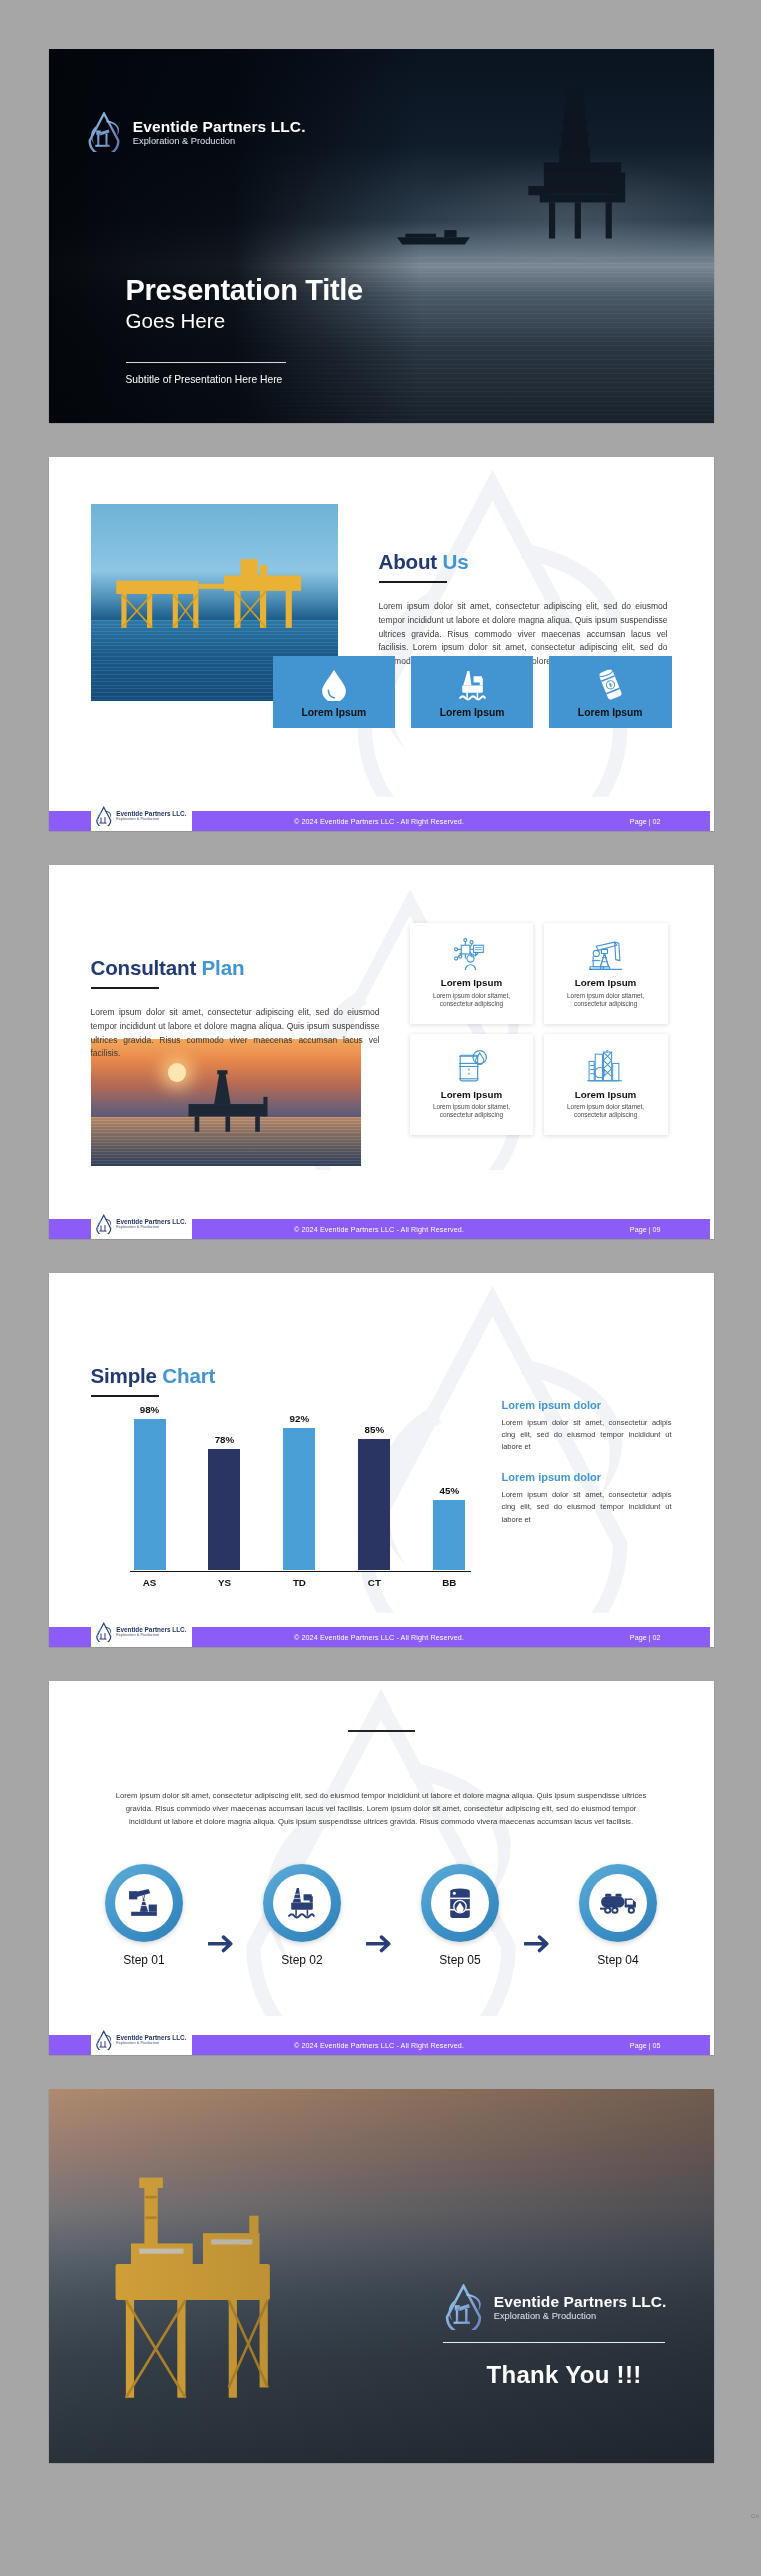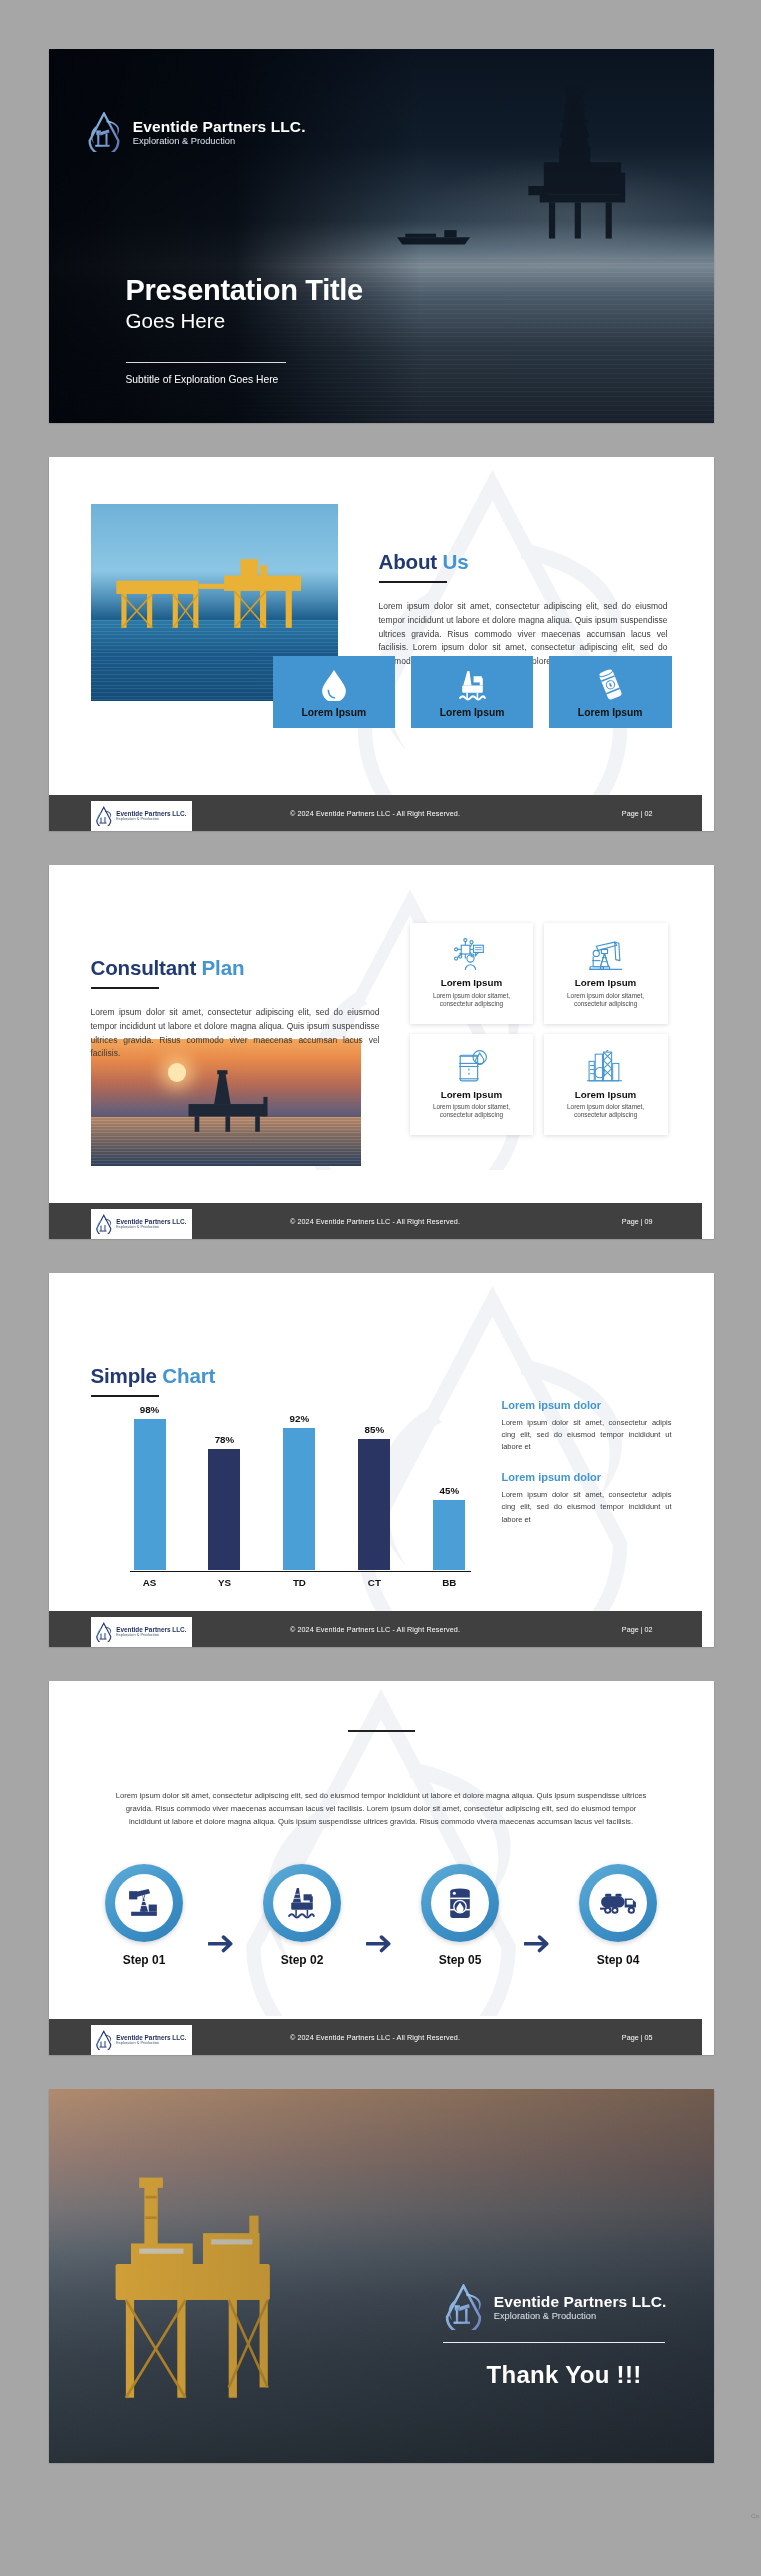--- a/index.html
+++ b/index.html
@@ -75,22 +75,22 @@
   }
   .sec-head .h .accent { color: #4295d1; }
   .sec-head .rule { width: 68px; height: 1.5px; background: #1b1b1b; margin-top: 7.2px; }
 
   .body-copy {
     font-size: 8.5px; line-height: 1.62; color: #3a3a3a; text-align: justify;
   }
 
   
   .footer {
-    position: absolute; left: 0; right: 12px; bottom: 0; height: 36px;
-    background: #404040; display: flex; align-items: center;
+    position: absolute; left: 0; right: 4px; bottom: 0; height: 20px;
+    background: #8b5cf6; display: flex; align-items: center;
   }
   .footer-logo-plate {
     position: absolute; left: 42px; bottom: 0; width: 101px; height: 30px;
     background: #ffffff; display: flex; align-items: center; gap: 4.1px; padding-left: 4.1px;
   }
   .footer-brand-name { font-size: 6.4px; font-weight: bold; color: #1f2d5a; line-height: 1.05; }
   .footer-brand-sub { font-size: 3.9px; color: #4a5b7e; line-height: 1.05; }
   .footer-copy {
     position: absolute; left: 0; right: 0; text-align: center; color: #ffffff;
     font-size: 7.2px; letter-spacing: 0.1px;
@@ -180,21 +180,21 @@
   .step-circle {
     width: 78px; height: 78px; border-radius: 50%;
     background: linear-gradient(145deg, #5fadd8 0%, #3f93c9 55%, #2f7fb5 100%);
     display: flex; align-items: center; justify-content: center;
     box-shadow: 0 1.5px 5.2px rgba(0,0,0,0.18);
   }
   .step-inner {
     width: 58px; height: 58px; border-radius: 50%; background: #ffffff;
     display: flex; align-items: center; justify-content: center;
   }
-  .step-label { margin-top: 11.3px; font-size: 12px; font-weight: bold; color: #111; }
+  .step-label { margin-top: 11.3px; font-size: 12px; font-weight: normal; color: #111; }
   .step-arrow { align-self: center; margin-top: 30px; color: #2b3f77; }
 
   
   .slide-thanks {
     background: linear-gradient(180deg, #b99274 0%, #9c8278 18%, #7e7a7c 32%, #5f6872 44%, #4a5560 56%, #3a444e 72%, #2b343c 100%);
     position: relative;
   }
   .thanks-rig { position: absolute; left: 46px; top: 77px; width: 216px; height: 268px; }
   .thanks-veil { position: absolute; inset: 0; background: linear-gradient(90deg, rgba(0,0,0,0.05) 0%, rgba(10,14,20,0.22) 45%, rgba(12,16,24,0.42) 100%); }
   .thanks-brand { position: absolute; right: 47px; top: 195px; display: flex; align-items: center; gap: 9.3px; z-index: 4; }
@@ -269,21 +269,21 @@
       <div>
         <div class="brand-text-main">Eventide Partners LLC.</div>
         <div class="brand-text-sub">Exploration &amp; Production</div>
       </div>
     </div>
 
     <div class="title-block">
       <div class="title-main">Presentation Title</div>
       <div class="title-second">Goes Here</div>
       <div class="title-rule"></div>
-      <div class="title-sub">Subtitle of Exploration Goes Here</div>
+      <div class="title-sub">Subtitle of Presentation Here Here</div>
     </div>
   </div>
 
   <div class="slide">
     <svg class="wm" viewBox="0 0 200 200">
       <path d="M100 8 L180 160 A80 80 0 0 1 20 160 Z" fill="none" stroke="#1b3a6b" stroke-width="9"></path>
       <path d="M118 44 C180 56 196 96 168 130 C186 84 158 62 118 54 Z" fill="#1b3a6b"></path>
       <path d="M62 74 C22 96 18 146 46 174 C22 138 40 98 68 84 Z" fill="#1b3a6b"></path>
     </svg>
 

